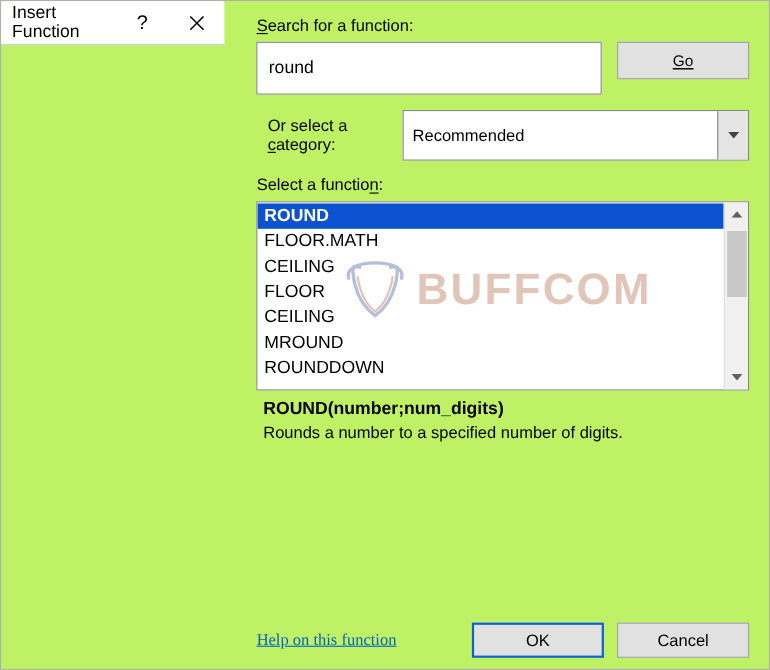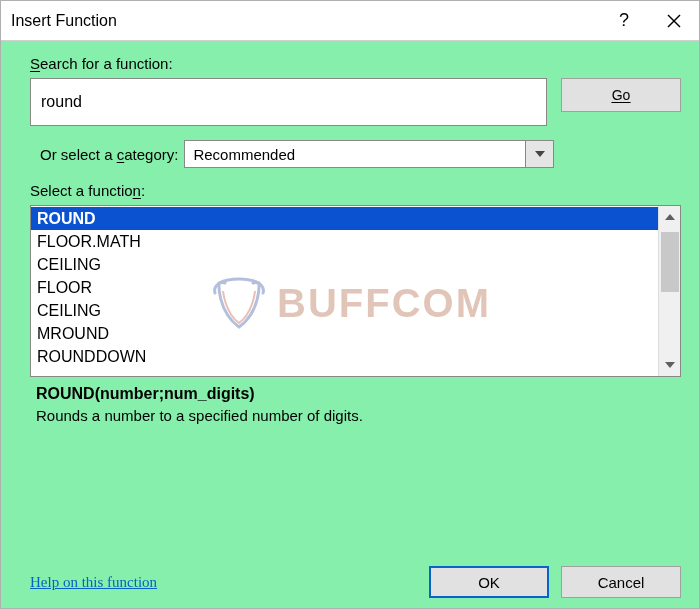--- a/index.html
+++ b/index.html
@@ -10,23 +10,22 @@
     font-size: 15px;
     background: #fff;
     width: 700px;
     height: 609px;
     overflow: hidden;
   }
   .dialog {
     width: 700px;
     height: 609px;
     border: 1px solid #b0b0b0;
-    background: #86efac;
-    display: flex;
-    flex-direction: column;
+    background: #bef264;
+    display: flex;
   }
   .titlebar {
     height: 40px;
     background: #fff;
     border-bottom: 1px solid #d0d0d0;
     display: flex;
     align-items: center;
     padding: 0 0 0 10px;
   }
   .titlebar-title {
@@ -89,21 +88,21 @@
     display: flex;
     align-items: center;
     gap: 6px;
     margin-bottom: 14px;
     padding-left: 10px;
   }
   .cat-label { font-size: 15px; }
   .cat-select {
     position: relative;
     width: 370px;
-    height: 28px;
+    height: 46px;
     border: 1px solid #888;
     background: #fff;
     display: flex;
     align-items: center;
     padding: 0 8px;
     font-size: 15px;
     cursor: pointer;
   }
   .cat-select .dd-btn {
     position: absolute;

